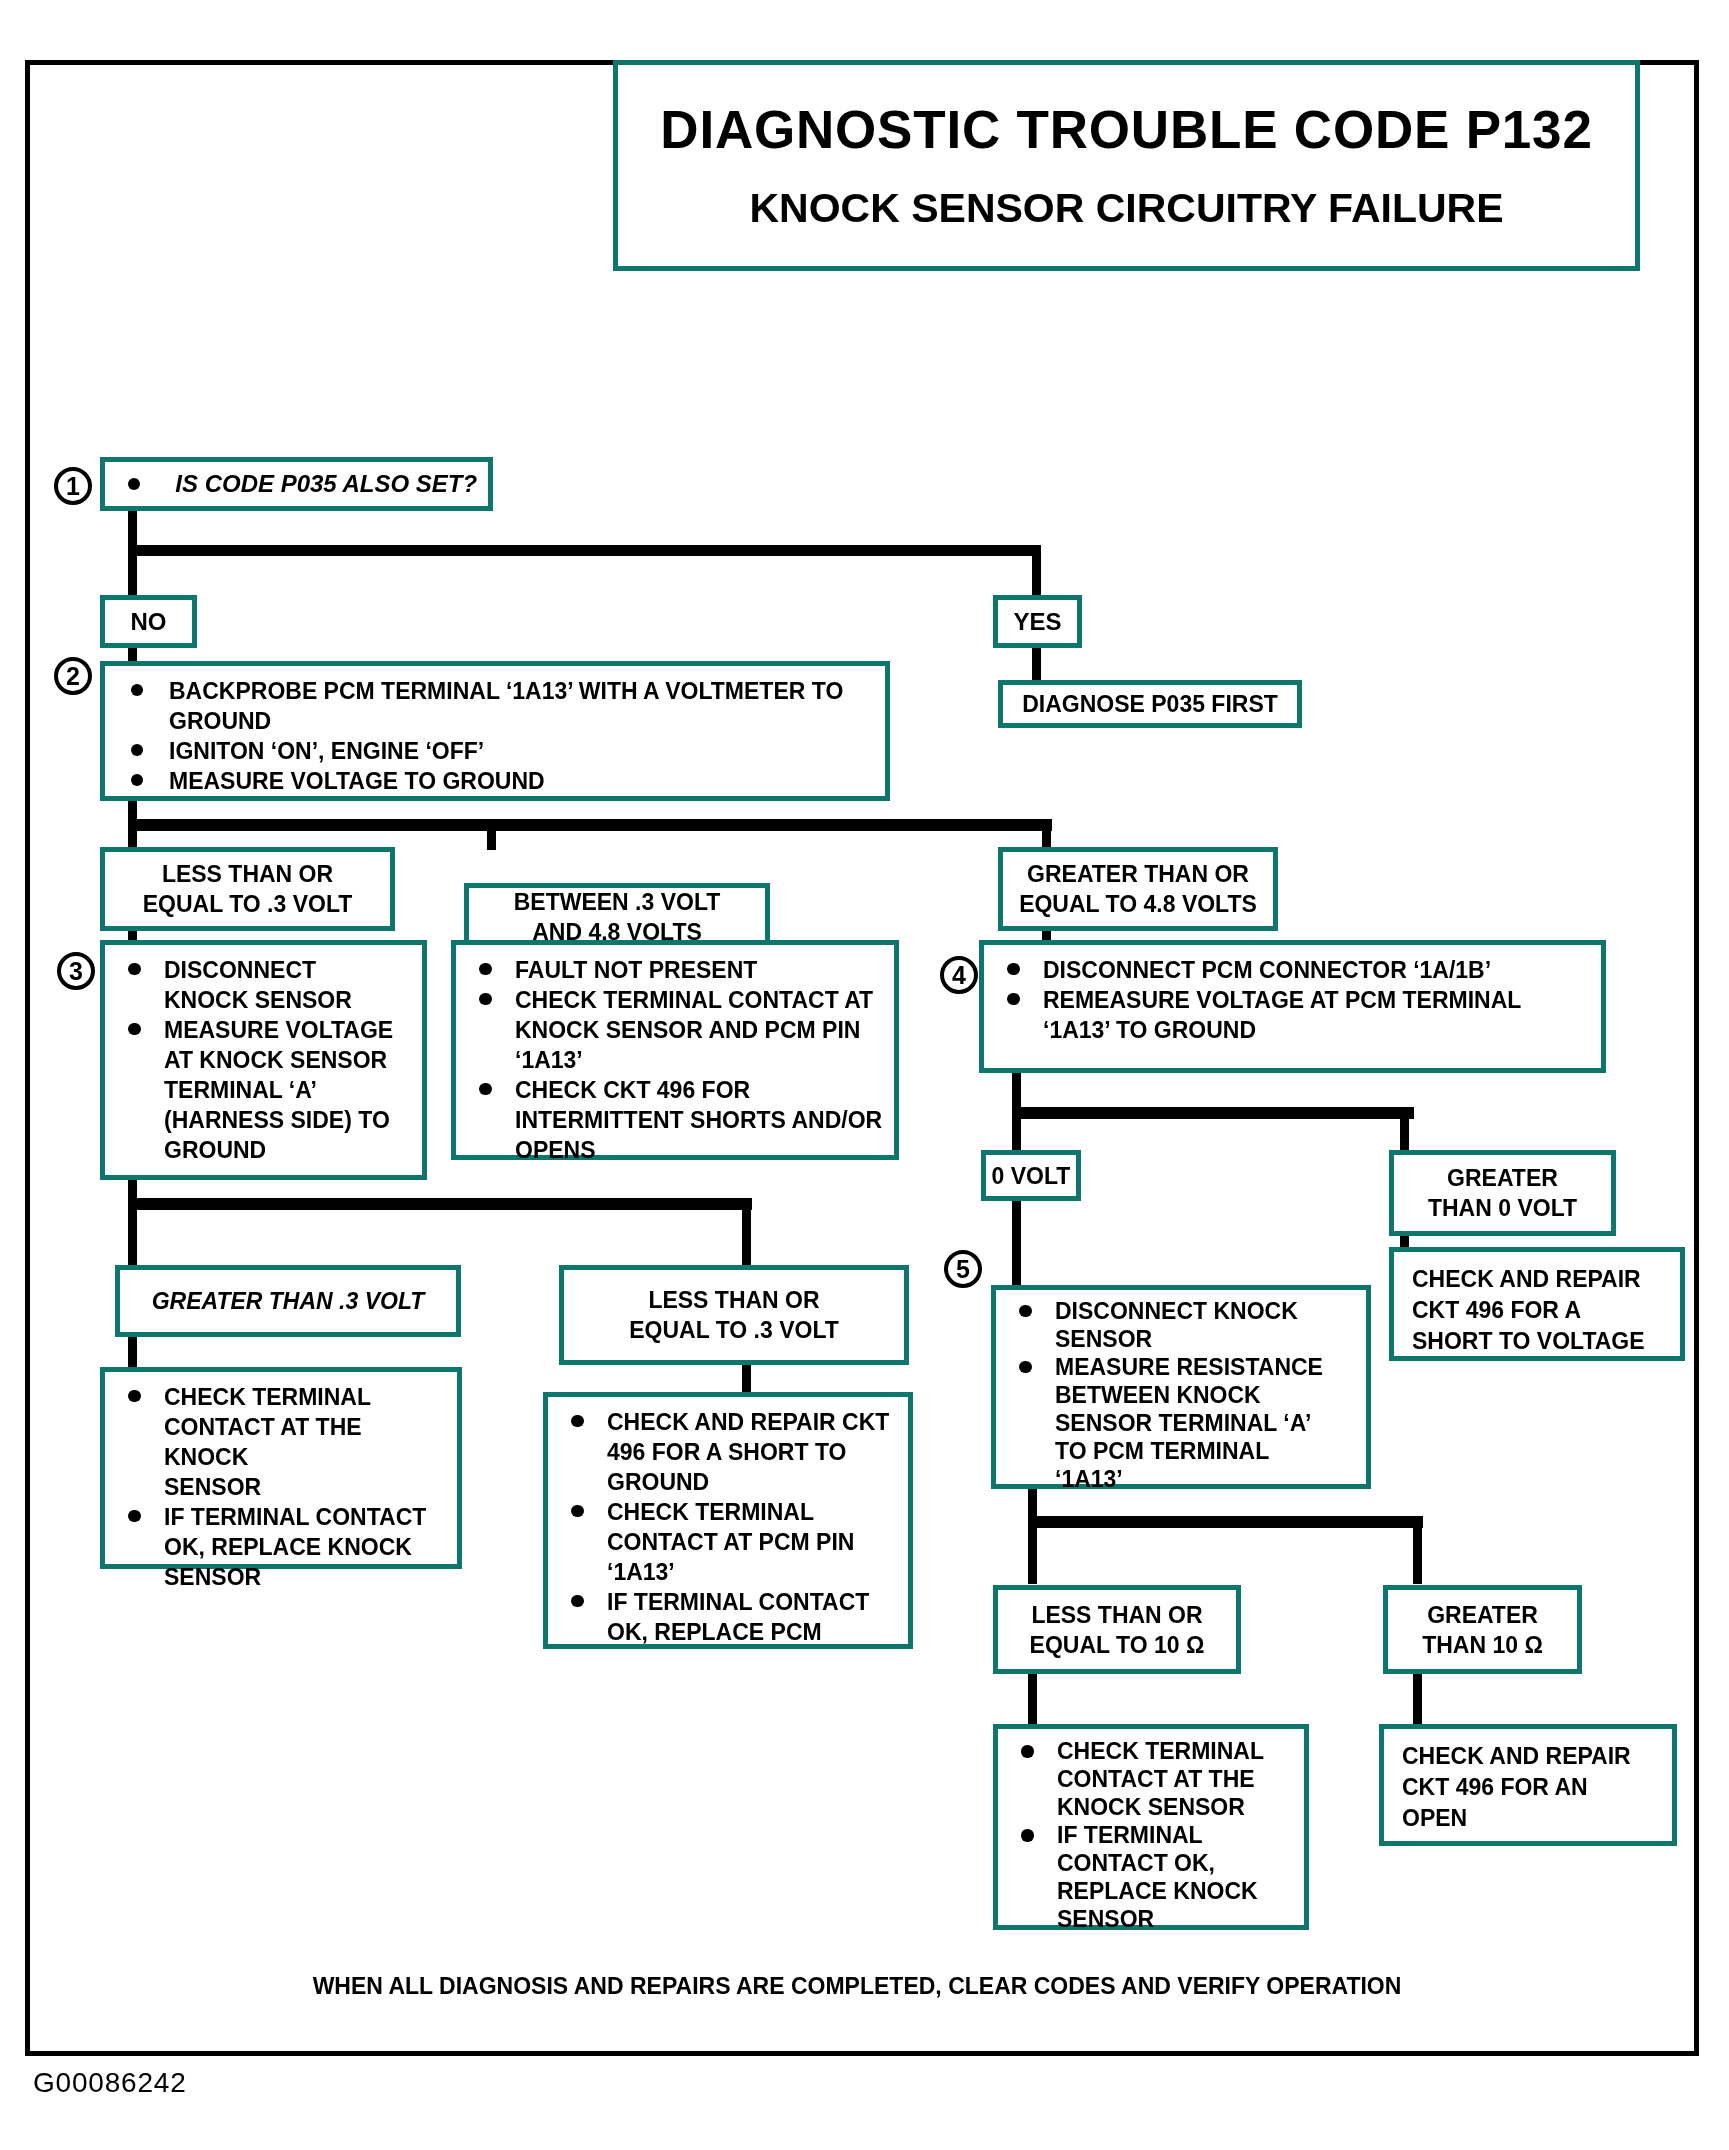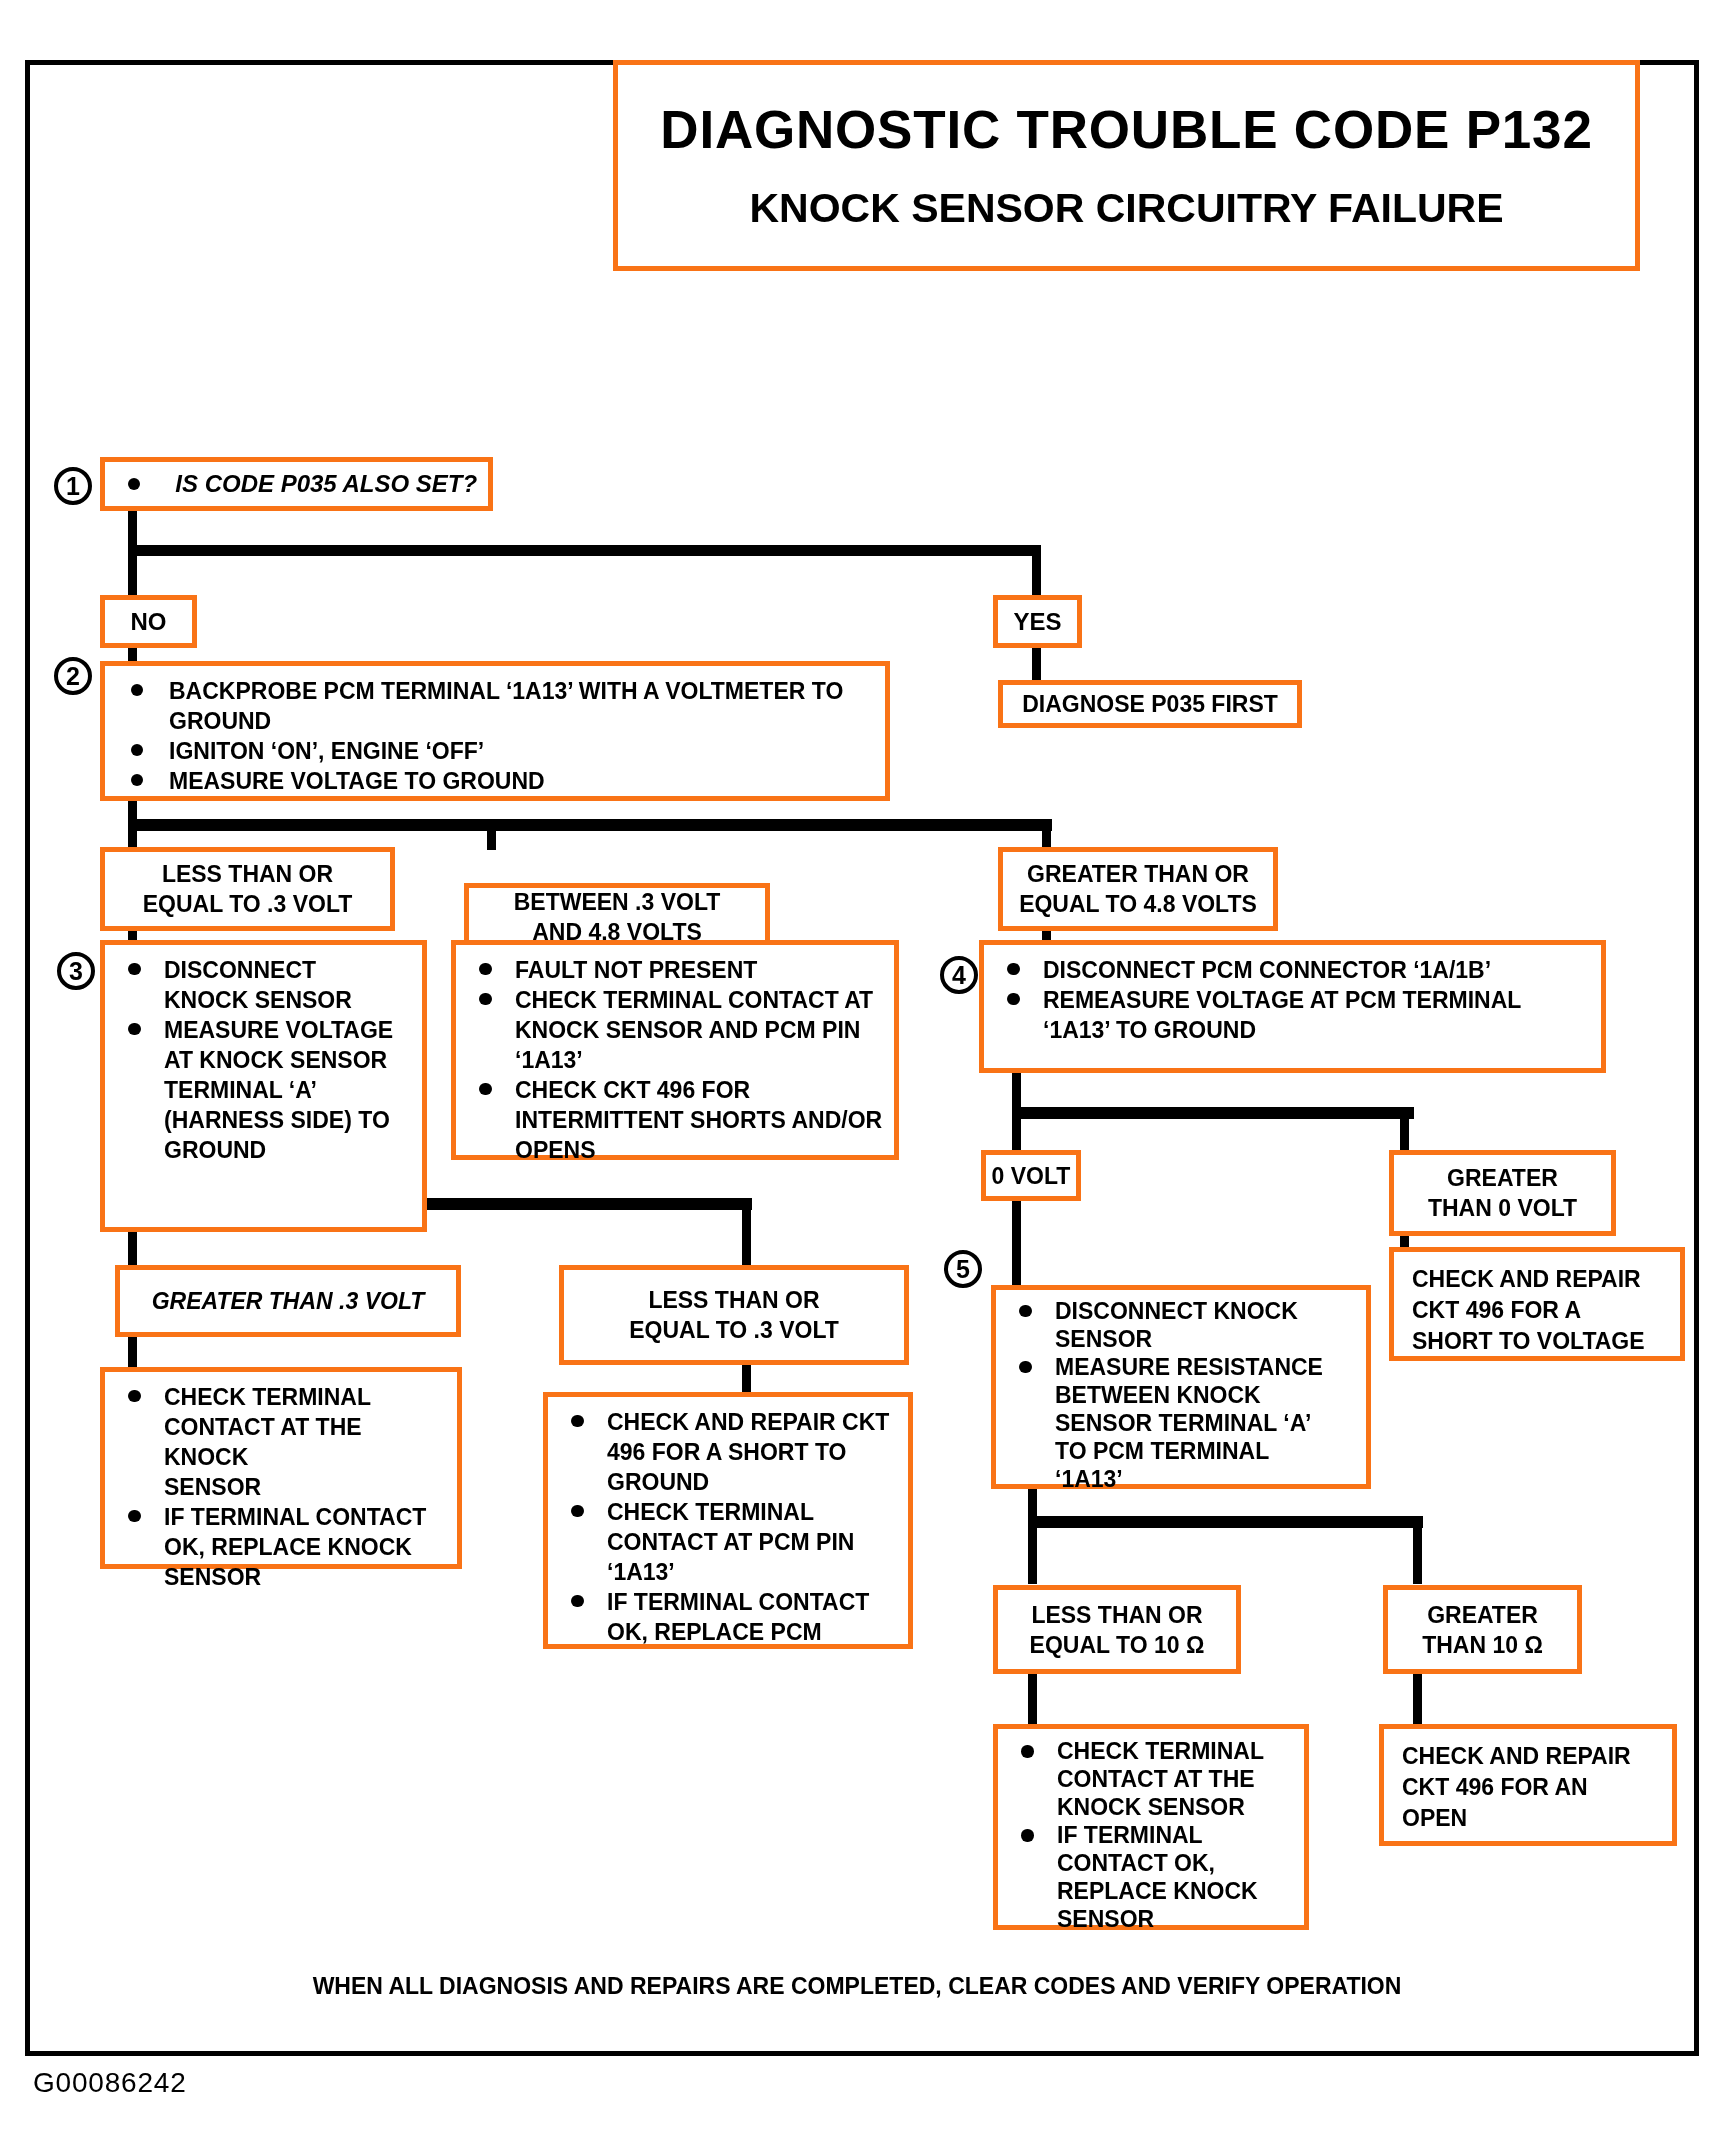--- a/index.html
+++ b/index.html
@@ -1,19 +1,19 @@
 <!DOCTYPE html>
 <html style="font-size:13px"><head>
 <meta charset="utf-8">
 <style>
   html,body{margin:0;padding:0;background:#fff;}
   #page{position:relative;width:1729px;height:2151px;background:#ffffff;
         font-family:"Liberation Sans",sans-serif;font-weight:bold;color:#000;overflow:hidden;}
   .frame{position:absolute;border:5.8px solid #000;background:transparent;}
-  .box{position:absolute;border:5px solid #f97316;background:#fff;box-sizing:border-box;}
+  .box{position:absolute;border:5px solid #0f766e;background:#fff;box-sizing:border-box;}
   .line{position:absolute;background:#000;}
   .circle{position:absolute;width:38px;height:38px;border:4.1px solid #000;border-radius:50%;
           background:#fff;display:flex;align-items:center;justify-content:center;
           font-size:25px;box-sizing:border-box;}
   .decision{display:flex;align-items:center;justify-content:center;text-align:center;
             white-space:pre-line;font-size:23px;line-height:30px;}
   .plain{white-space:pre-line;font-size:23px;line-height:31px;padding:11.5px 8.2px 8.2px 18px;box-sizing:border-box;}
   .bullets{padding-top:10px;box-sizing:border-box;}
   .brow{display:grid;grid-template-columns:59px 1fr;align-items:start;}
   .dot{width:12.3px;height:12.3px;border-radius:50%;background:#000;margin-top:8.2px;justify-self:center;}
@@ -104,21 +104,21 @@
     </div>
   </div>
 
   <div class="box decision" style="left:100px;top:847px;width:295px;height:84px;">LESS THAN OR
 EQUAL TO .3 VOLT</div>
   <div class="box decision" style="left:464px;top:847px;width:306px;height:67px;margin-top:36px;">BETWEEN .3 VOLT
 AND 4.8 VOLTS</div>
   <div class="box decision" style="left:998px;top:847px;width:280px;height:84px;">GREATER THAN OR
 EQUAL TO 4.8 VOLTS</div>
 
-  <div class="box bullets" style="left:100px;top:940px;width:327px;height:292px;">
+  <div class="box bullets" style="left:100px;top:940px;width:327px;height:240px;">
     <div class="brow">
       <span class="dot"></span>
       <span class="btxt">DISCONNECT
 KNOCK SENSOR</span>
     </div>
     <div class="brow">
       <span class="dot"></span>
       <span class="btxt">MEASURE VOLTAGE
 AT  KNOCK SENSOR
 TERMINAL ‘A’

